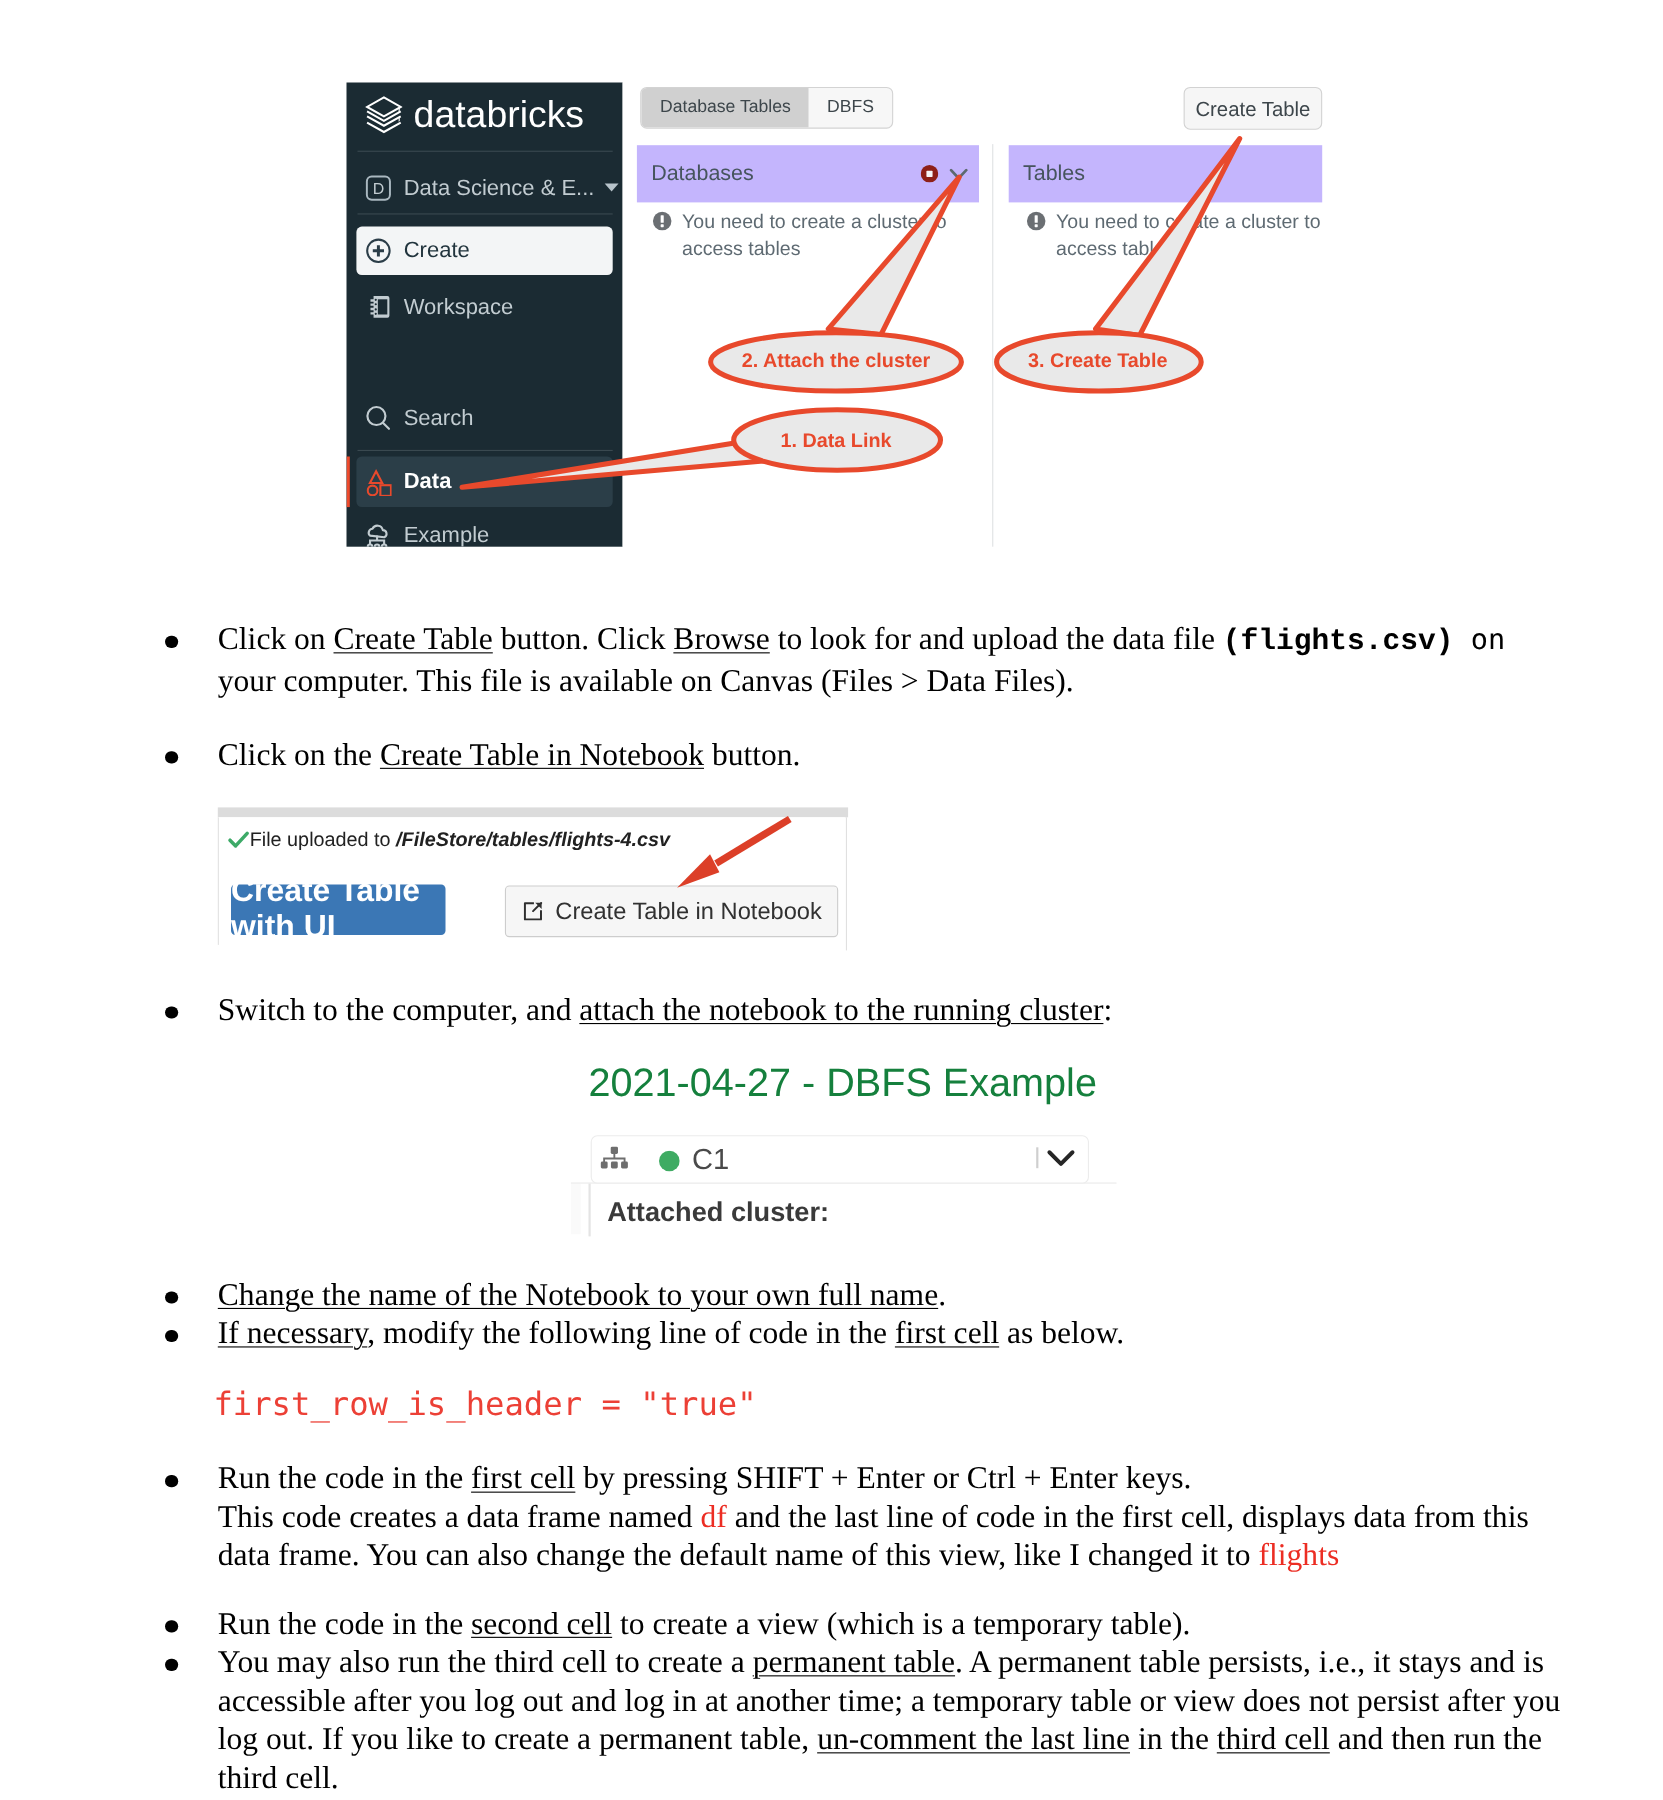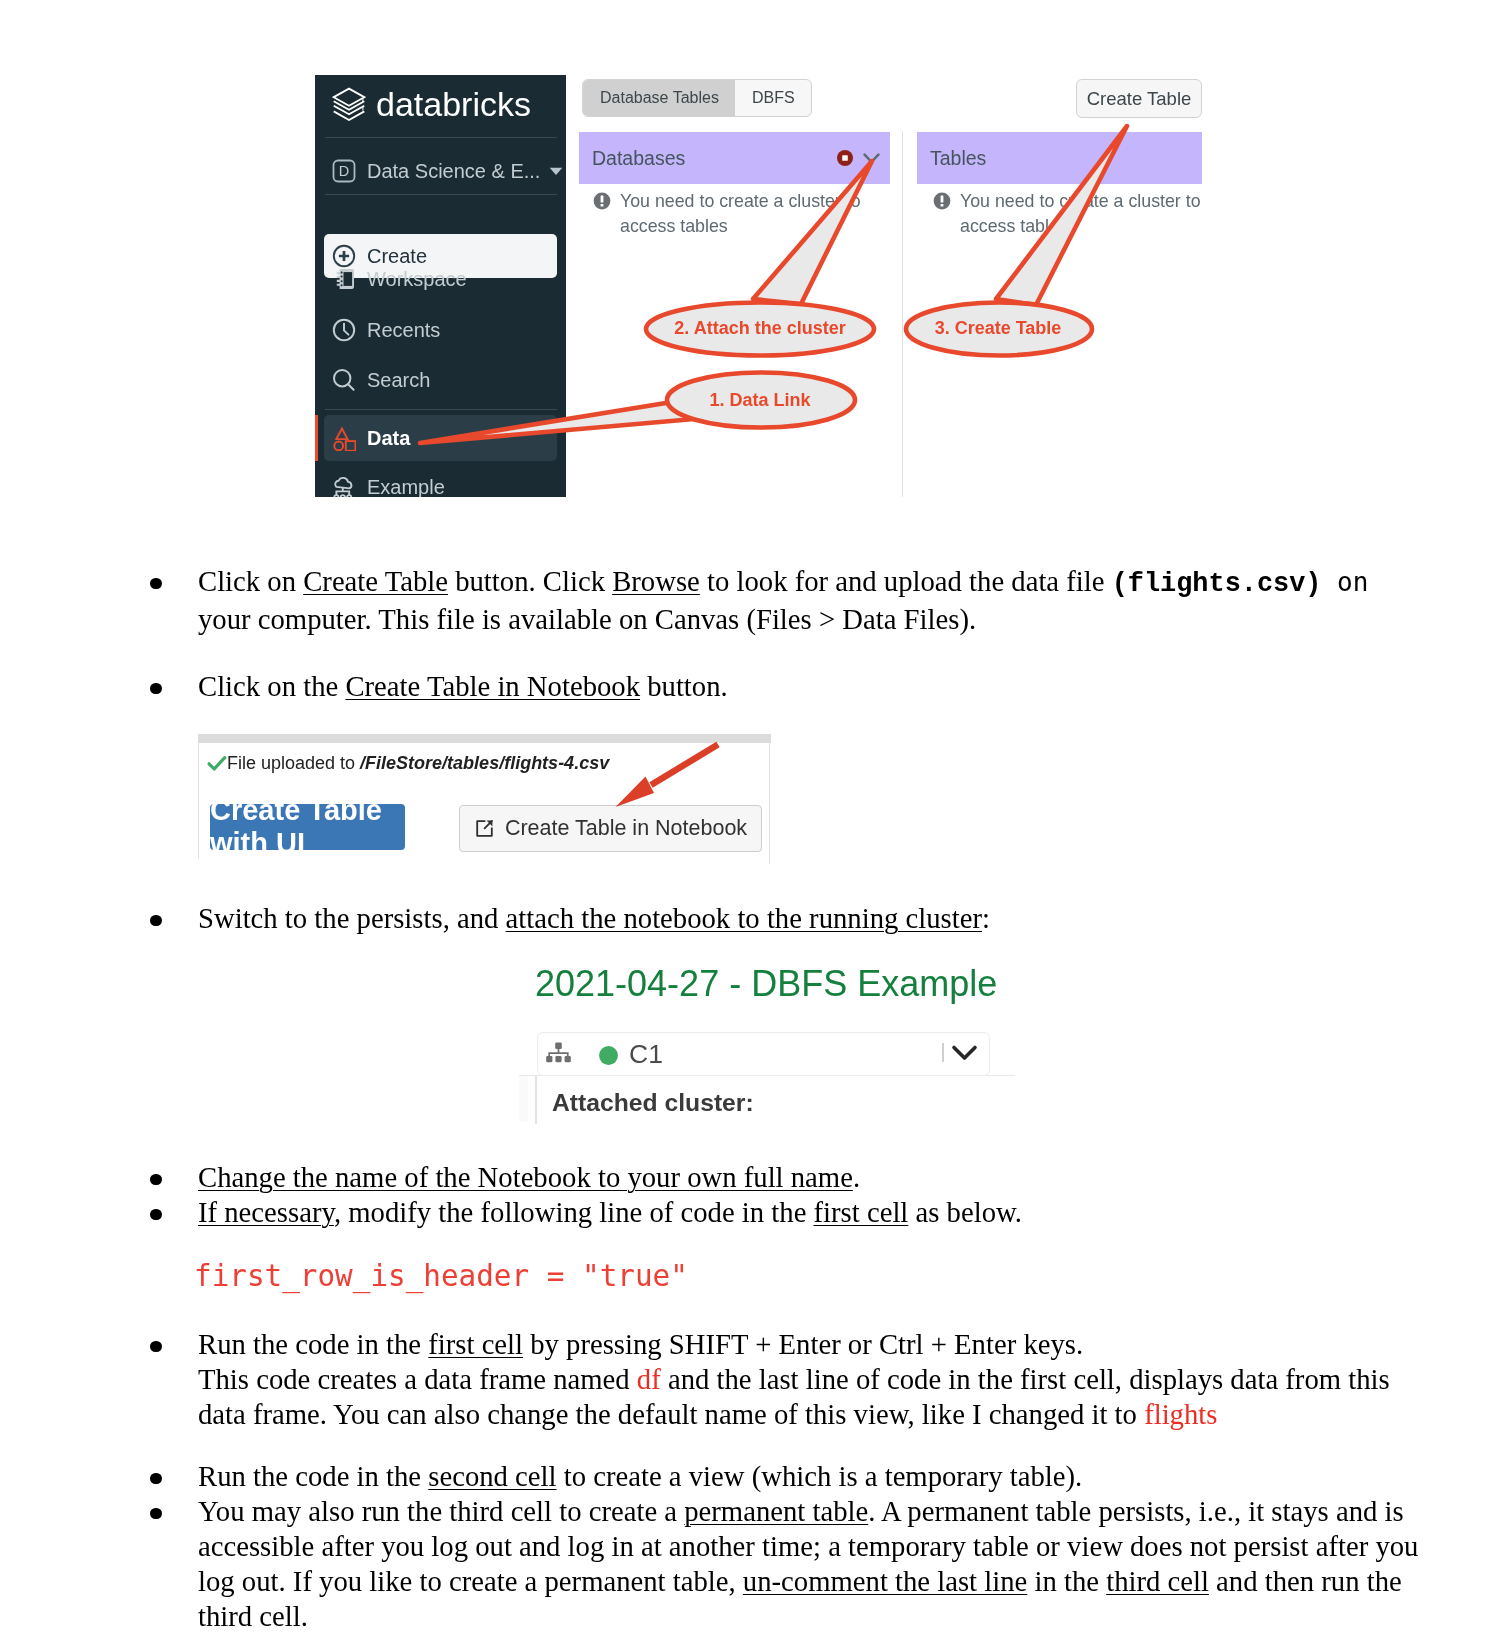--- a/index.html
+++ b/index.html
@@ -9,21 +9,21 @@
 
   
   #db-shot{position:absolute;left:315px;top:75px;width:888px;height:422px;}
   #db-sidebar{position:absolute;left:0;top:0;width:251px;height:422px;background:#1b2b33;overflow:hidden;}
   #db-logo{position:absolute;left:17px;top:10px;display:flex;align-items:center;gap:10px;}
   #db-logo .lg-txt{color:#fff;font-family:"Liberation Sans",sans-serif;font-size:34px;font-weight:400;letter-spacing:0px;}
   .db-hr{position:absolute;left:10px;width:232px;height:1px;background:#3a4950;}
   .db-row{position:absolute;left:9px;width:233px;height:44px;display:flex;align-items:center;}
   .db-row .ico{width:26px;display:flex;align-items:center;justify-content:center;margin-left:7px;}
   .db-row .lbl{font-family:"Liberation Sans",sans-serif;font-size:20px;color:#c2ccd1;margin-left:10px;white-space:nowrap;}
-  .db-row.sel{background:#f3f5f6;border-radius:5px;margin-top:28px;}
+  .db-row.sel{background:#f3f5f6;border-radius:5px;}
   .db-row.sel .lbl{color:#21343d;}
   .db-row.active{background:#2b3e48;border-radius:5px;height:46px;}
   .db-row.active .lbl{color:#ffffff;font-weight:700;}
   #db-accent{position:absolute;left:0;top:340px;width:3px;height:46px;background:#ee4a2c;}
 
   
   #db-main{position:absolute;left:251px;top:0;width:637px;height:422px;background:#fff;}
   .seg{position:absolute;display:flex;border:1px solid #d3d3d3;border-radius:6px;overflow:hidden;background:#f7f7f7;}
   .seg div{font-family:"Liberation Sans",sans-serif;font-size:16px;color:#3d464b;padding:9px 16px 9px 17px;line-height:18px;}
   .seg .on{background:#d0d0d0;}
@@ -117,29 +117,20 @@
           <path d="M3.8 6.2 h3.4 M3.8 10.0 h3.4 M3.8 13.9 h3.4 M3.8 17.8 h3.4" stroke="#c2ccd1" stroke-width="2.1" stroke-linecap="butt"></path>
           <circle cx="8.6" cy="5.6" r="1.0" fill="#1b2b33"></circle>
           <circle cx="8.6" cy="9.6" r="1.0" fill="#1b2b33"></circle>
           <circle cx="8.6" cy="14.3" r="1.0" fill="#1b2b33"></circle>
           <circle cx="8.6" cy="18.3" r="1.0" fill="#1b2b33"></circle>
         </svg>
       </span>
       <span class="lbl">Workspace</span>
     </div>
 
-    <div class="db-row" style="top:233px">
-      <span class="ico">
-        <svg width="24" height="24" viewBox="0 0 24 24">
-            <circle cx="12" cy="12" r="10.2" fill="none" stroke="#c2ccd1" stroke-width="1.95"></circle>
-            <path d="M12 5.6 V12.4 L16.4 16.6" stroke="#c2ccd1" stroke-width="1.95" fill="none" stroke-linecap="round" stroke-linejoin="round"></path>
-          </svg>
-      </span>
-      <span class="lbl">Recents</span>
-    </div>
 
     <div class="db-row" style="top:283px">
       <span class="ico">
         <svg width="24" height="24" viewBox="0 0 24 24">
             <circle cx="10.2" cy="10.2" r="8.2" fill="none" stroke="#c2ccd1" stroke-width="1.95"></circle>
             <path d="M16.3 16.5 L21.6 21.8" stroke="#c2ccd1" stroke-width="1.95" stroke-linecap="round"></path>
           </svg>
       </span>
       <span class="lbl">Search</span>
     </div>
@@ -299,21 +290,21 @@
   <span class="rt"><span>Click on </span><u class="ul">Create Table</u><span> button. Click </span><u class="ul">Browse</u><span> to look for and upload the data file </span><span class="mono-b">(flights.csv)</span><span class="mono-l">&nbsp;on</span><span> your computer. This file is available on Canvas (Files &gt; Data Files).</span></span>
 </div>
 
 <div class="para" style="top:669px">
   <span class="bu"></span>
   <span class="rt"><span>Click on the </span><u class="ul">Create Table in Notebook</u><span> button.</span></span>
 </div>
 
 <div class="para" style="top:901px">
   <span class="bu"></span>
-  <span class="rt"><span>Switch to the persists, and </span><u class="ul">attach the notebook to the running cluster</u><span>:</span></span>
+  <span class="rt"><span>Switch to the computer, and </span><u class="ul">attach the notebook to the running cluster</u><span>:</span></span>
 </div>
 
 <div class="para" style="top:1160px">
   <span class="bu"></span>
   <span class="rt"><u class="ul">Change the name of the Notebook to your own full name</u><span>.</span></span>
 </div>
 
 <div class="para" style="top:1195px">
   <span class="bu"></span>
   <span class="rt"><u class="ul">If necessary</u><span>, modify the following line of code in the </span><u class="ul">first cell</u><span> as below.</span></span>

